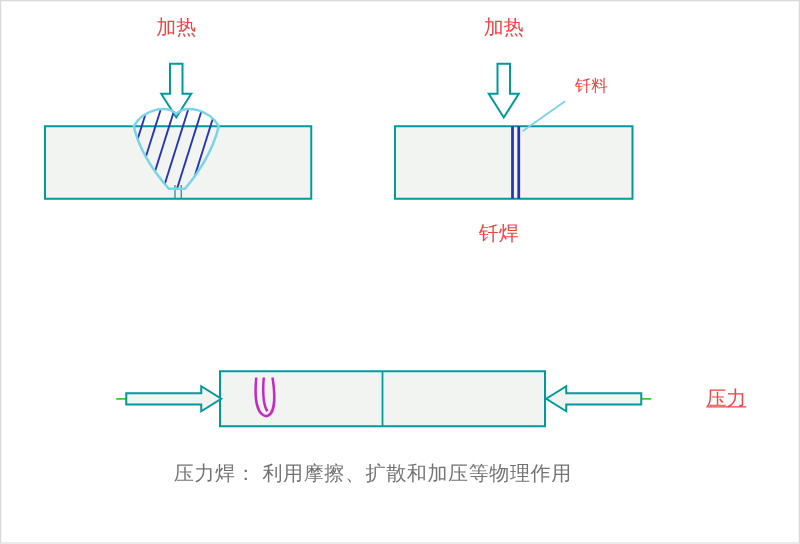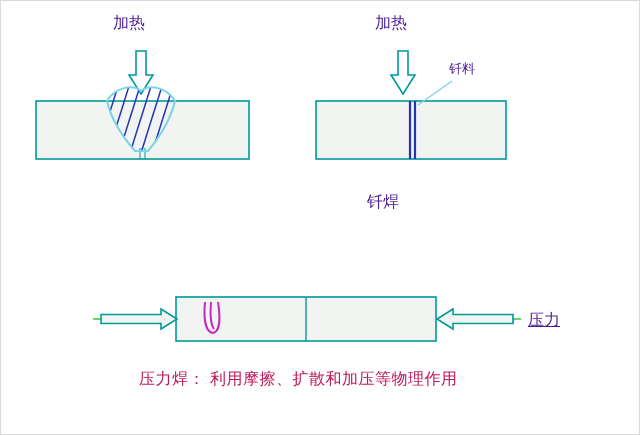--- a/index.html
+++ b/index.html
@@ -7,32 +7,32 @@
     position:relative;
     width:640px;height:435px;
     background:#ffffff;
     border:1px solid #d9d9d9;
     box-sizing:border-box;
     font-family:"Liberation Sans","DejaVu Sans",sans-serif;
     overflow:hidden;
   }
   .lbl{
     position:absolute;
-    color:#4c1d95;
+    color:#ef4444;
     font-size:16px;
-    text-align:left;
+    text-align:center;
     white-space:nowrap;
     line-height:1.2;
   }
   .lbl-small{font-size:13px;}
   .caption-bottom{
     position:absolute;
     left:138px;top:368px;
     font-size:16px;
-    color:#be185d;
+    color:#737373;
     white-space:nowrap;
     letter-spacing:0.5px;
   }
   svg{position:absolute;left:0;top:0;}
 </style>
 </head>
 <body>
 
 <div class="canvas">
 
@@ -94,19 +94,19 @@
     </g>
   </svg>
 
   <div class="lbl" style="left:112px;top:12px;width:56px;">加热</div>
 
 
   <div class="lbl" style="left:374px;top:12px;width:56px;">加热</div>
 
   <div class="lbl lbl-small" style="left:448px;top:60px;width:48px;">钎料</div>
 
-  <div class="lbl" style="left:366px;top:177px;width:64px;margin-top:14px;">钎焊</div>
+  <div class="lbl" style="left:366px;top:177px;width:64px;">钎焊</div>
 
-  <div class="lbl" style="left:527px;top:309px;width:48px;text-decoration:underline;">压力</div>
+  <div class="lbl" style="left:556px;top:309px;width:48px;text-decoration:underline;">压力</div>
 
   <div class="caption-bottom">压力焊：  利用摩擦、扩散和加压等物理作用</div>
 
 </div>
 
 </body></html>

